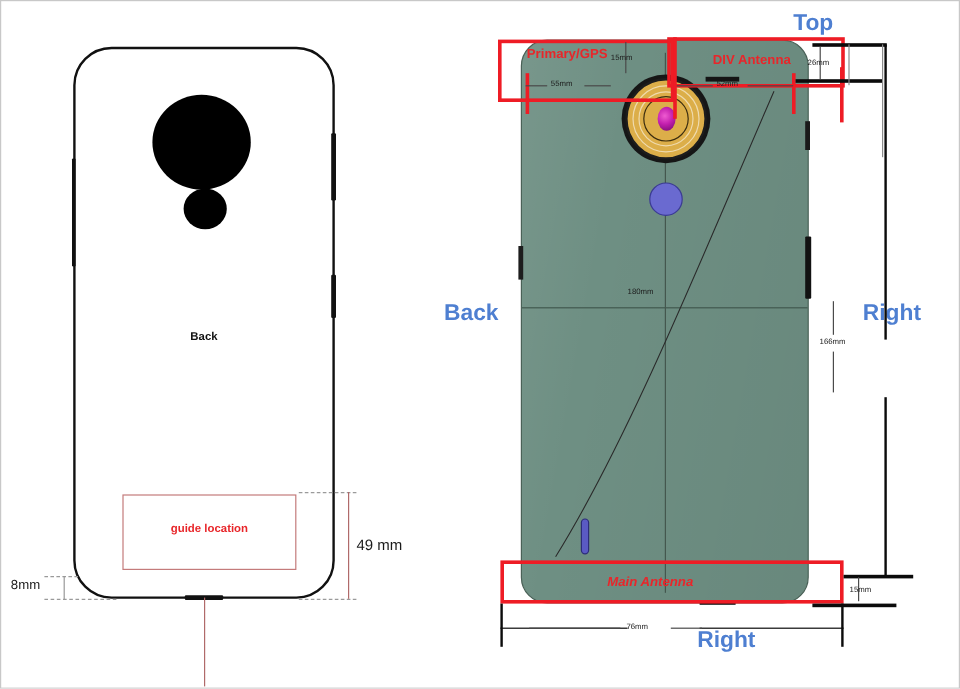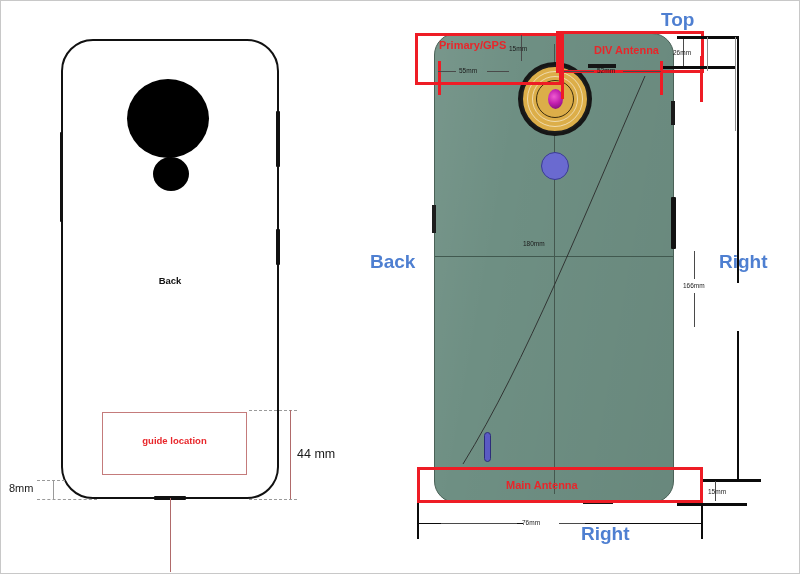--- a/index.html
+++ b/index.html
@@ -310,21 +310,21 @@
 
   .ann-label {
     position: absolute;
     font-size: 11px;
     font-weight: bold;
     color: #e8262a;
     white-space: nowrap;
   }
   #lbl-primary { left: 38px; top: 38px; }
   #lbl-div     { left: 193px; top: 43px; }
-  #lbl-main    { left: 105px; top: 478px; }
+  #lbl-main    { left: 105px; top: 478px; font-style: italic; }
 
   .dir-label {
     position: absolute;
     font-size: 19px;
     font-weight: bold;
     color: #4e7fd1;
     white-space: nowrap;
   }
   #dir-top    { left: 212px; top: 8px; margin-left: 48px; }
   #dir-bottom { left: 180px; top: 522px; }
@@ -395,21 +395,21 @@
     <div id="cam-small"></div>
 
     <div id="back-text">Back</div>
 
     <div id="label-box"></div>
     <div id="label-box-text">guide location</div>
 
     <div class="dim-line-h-dash" id="dim35-top-dash"></div>
     <div class="dim-line-h-dash" id="dim35-bot-dash"></div>
     <div class="dim-line-v" id="dim35-line"></div>
-    <div id="dim35-text">44 mm</div>
+    <div id="dim35-text">49 mm</div>
 
     <div class="dim-line-h-dash" id="dim8-dash-top"></div>
     <div class="dim-line-h-dash" id="dim8-dash-bot"></div>
     <div class="dim-line-v" id="dim8-line"></div>
     <div id="dim8-text">8mm</div>
 
     <div id="guide-pointer"></div>
   </div>
 
   <div id="right-panel">

